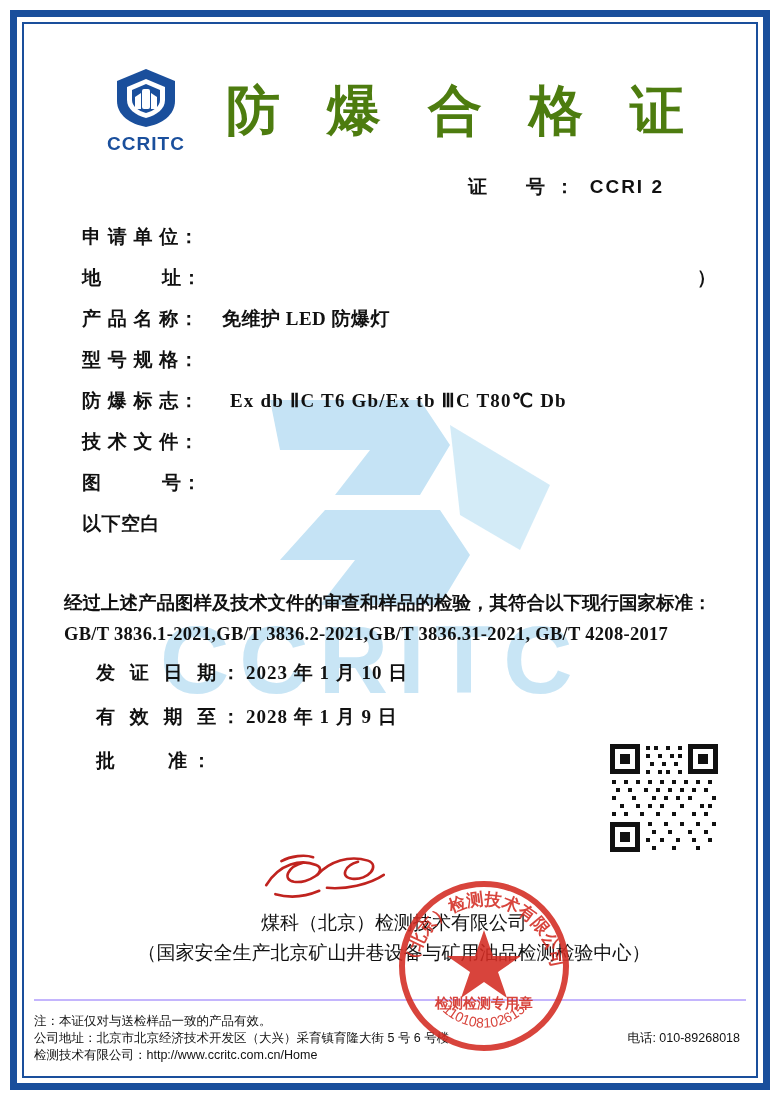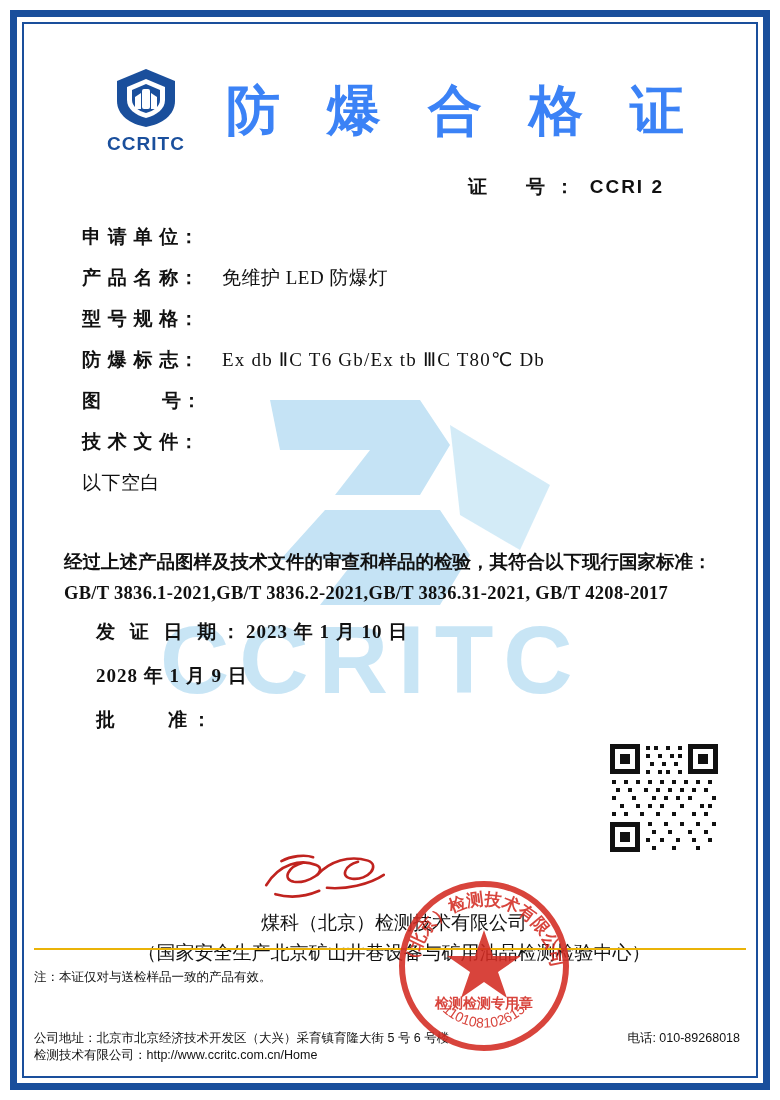--- a/index.html
+++ b/index.html
@@ -99,21 +99,21 @@
     font-weight: bold;
     font-size: 19px;
     letter-spacing: 1px;
     color: #1a4f9c;
   }
   .title {
     font-family: "Liberation Sans", sans-serif;
     font-weight: bold;
     font-size: 54px;
     letter-spacing: 16px;
-    color: #3b82f6;
+    color: #4d7c0f;
     white-space: nowrap;
   }
 
   
   .certno {
     position: relative;
     z-index: 2;
     margin-top: 20px;
     padding-right: 82px;
     text-align: right;
@@ -147,27 +147,28 @@
   }
   .flabel {
     width: 140px;
     flex: 0 0 140px;
     font-weight: bold;
     letter-spacing: 1px;
     white-space: nowrap;
   }
   .fvalue {
     flex: 1 1 auto;
-    font-weight: normal;
+    font-weight: bold;
     white-space: nowrap;
     letter-spacing: 0.5px;
   }
   .fvalue.latin {
     font-family: "Liberation Serif", serif;
     letter-spacing: 1.2px;
+    margin-left: 8px;
   }
   .addr-paren {
     text-align: right;
     font-weight: bold;
   }
 
   
   .statement {
     position: relative;
     z-index: 2;
@@ -258,37 +259,36 @@
     line-height: 30px;
   }
 
   
   .footer {
     position: absolute;
     left: 34px;
     right: 34px;
     bottom: 36px;
     z-index: 3;
-    border-top: 2px solid #eab308;
-    padding-top: 19px;
+    border-top: 2px solid #c4b5fd;
+    padding-top: 12px;
     font-size: 12.5px;
     line-height: 17px;
     font-family: "Liberation Sans", sans-serif;
     color: #111;
   }
   .footer-row {
     display: flex;
     justify-content: space-between;
     align-items: baseline;
     gap: 9px;
   }
   .footer .tel {
     white-space: nowrap;
     padding-right: 6px;
-    margin-top: 44px;
   }
   .footer-line {
     white-space: nowrap;
   }
 </style>
 </head>
 <body>
 
 <div class="page">
 
@@ -330,63 +330,69 @@
       <span class="val">CCRI 2</span>
     </div>
 
     <div class="fields">
 
       <div class="frow">
         <div class="flabel">申 请 单 位：</div>
         <div class="fvalue"></div>
       </div>
 
+      <div class="frow">
+        <div class="flabel">地　　　址：</div>
+        <div class="fvalue"></div>
+        <div class="addr-paren">）</div>
+      </div>
 
       <div class="frow">
         <div class="flabel">产 品 名 称：</div>
         <div class="fvalue">免维护 LED 防爆灯</div>
       </div>
 
       <div class="frow">
         <div class="flabel">型 号 规 格：</div>
         <div class="fvalue"></div>
       </div>
 
       <div class="frow">
         <div class="flabel">防 爆 标 志：</div>
         <div class="fvalue latin">Ex db ⅡC T6 Gb/Ex tb ⅢC T80℃ Db</div>
       </div>
 
       <div class="frow">
+        <div class="flabel">技 术 文 件：</div>
+        <div class="fvalue"></div>
+      </div>
+
+      <div class="frow">
         <div class="flabel">图　　　号：</div>
-        <div class="fvalue"></div>
-      </div>
-
-      <div class="frow">
-        <div class="flabel">技 术 文 件：</div>
         <div class="fvalue"></div>
       </div>
 
       <div class="frow">
         <div class="fvalue">以下空白</div>
       </div>
 
     </div>
 
     <div class="statement">
       <div>经过上述产品图样及技术文件的审查和样品的检验，其符合以下现行国家标准：</div>
       <div class="std-line">GB/T 3836.1-2021,GB/T 3836.2-2021,GB/T 3836.31-2021, GB/T 4208-2017</div>
     </div>
 
     <div class="dates">
       <div class="drow">
         <div class="dlabel">发 证 日 期：</div>
         <div class="dvalue">2023 年 1 月 10 日</div>
       </div>
       <div class="drow">
+        <div class="dlabel">有 效 期 至：</div>
         <div class="dvalue">2028 年 1 月 9 日</div>
       </div>
       <div class="drow">
         <div class="dlabel">批　　准：</div>
         <div class="dvalue"></div>
       </div>
     </div>
 
   </div>
 

